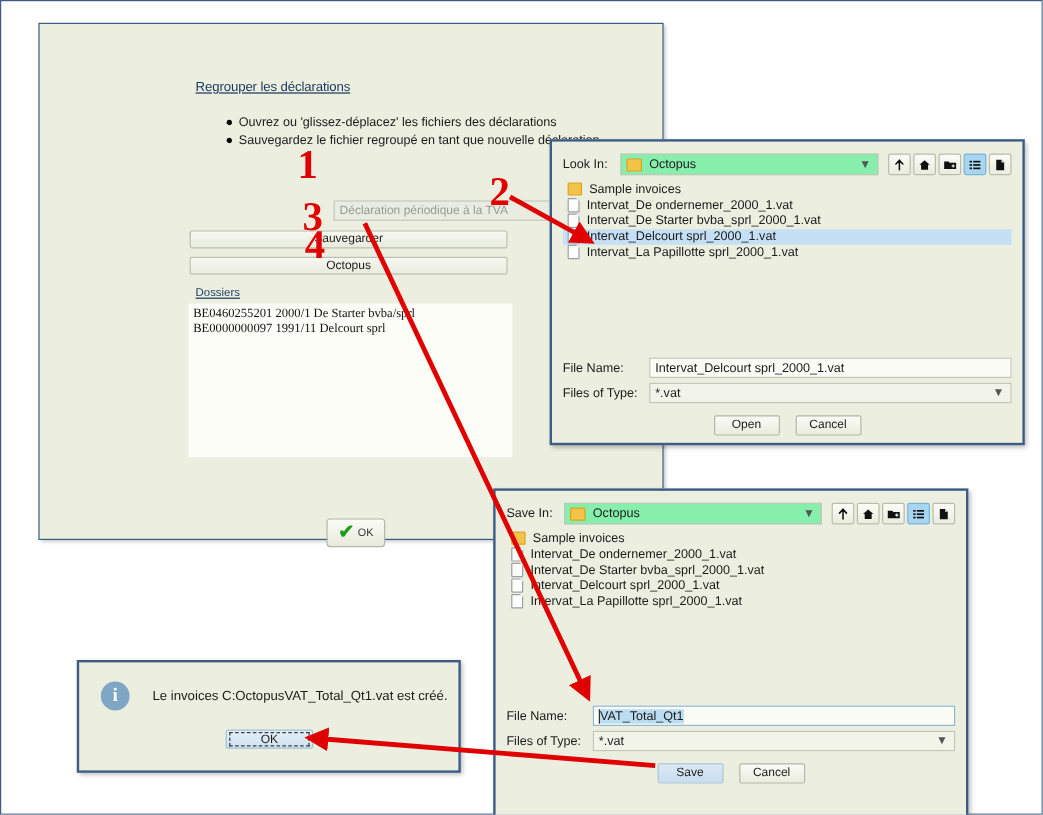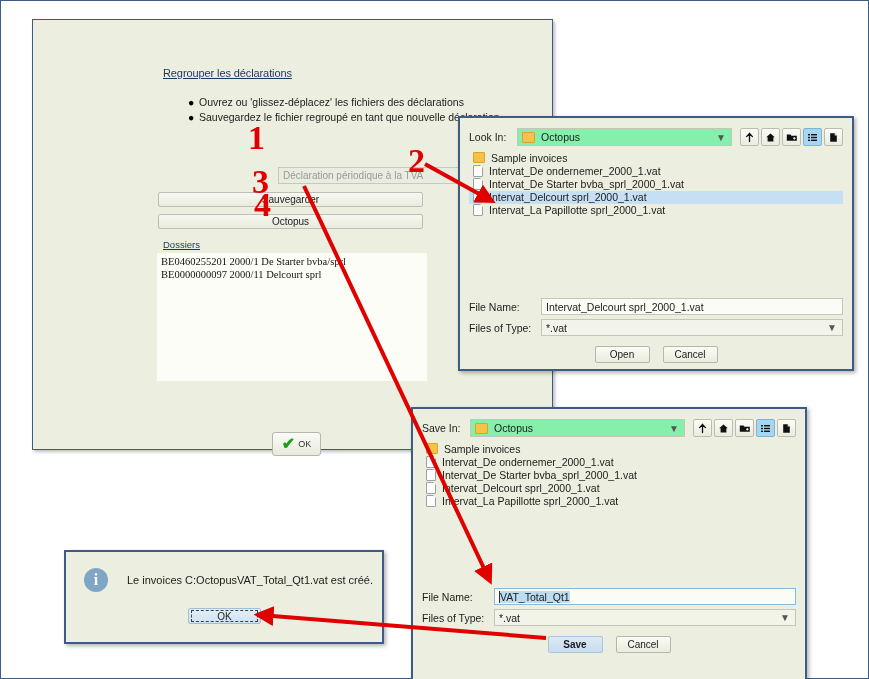--- a/index.html
+++ b/index.html
@@ -338,21 +338,20 @@
     font-size: 10px;
     color: #1b1b1b;
     display: flex;
     align-items: center;
     justify-content: center;
     box-sizing: border-box;
   }
   .dlg-btn.primary {
     background: linear-gradient(#dce9f5, #c7ddef);
     border: 1px solid #a9c4dd;
-    font-weight: bold;
   }
 
   
   #msg-dialog {
     position: absolute;
     left: 63px; top: 549px;
     width: 320px; height: 94px;
     background: #ecefdf;
     border: 2px solid #3c5c86;
     box-sizing: border-box;
@@ -442,21 +441,21 @@
     <div id="btn-sauvegarder" class="big-btn">
       <span>Sauvegarder</span>
     </div>
     <div id="btn-nouveau" class="big-btn">
       <span>Octopus</span>
     </div>
 
     <div class="dossiers-label">Dossiers</div>
     <div id="dossiers-list">
       <div>BE0460255201 2000/1 De Starter bvba/sprl</div>
-      <div>BE0000000097 2000/11 Delcourt sprl</div>
+      <div>BE0000000097 1991/11 Delcourt sprl</div>
     </div>
 
     <div id="ok-btn">
       <span class="check">✔</span>
       <span class="lbl">OK</span>
     </div>
   </div>
 
   <div id="open-dialog" class="filedlg">
     <div class="dlg-top">

